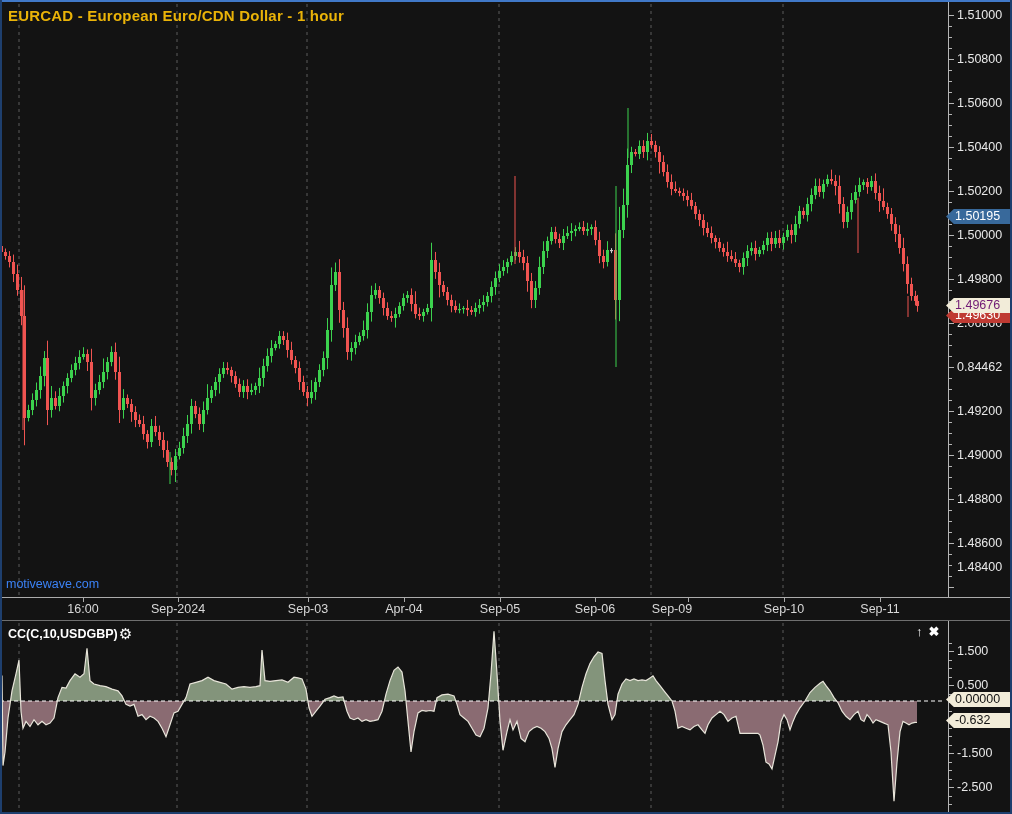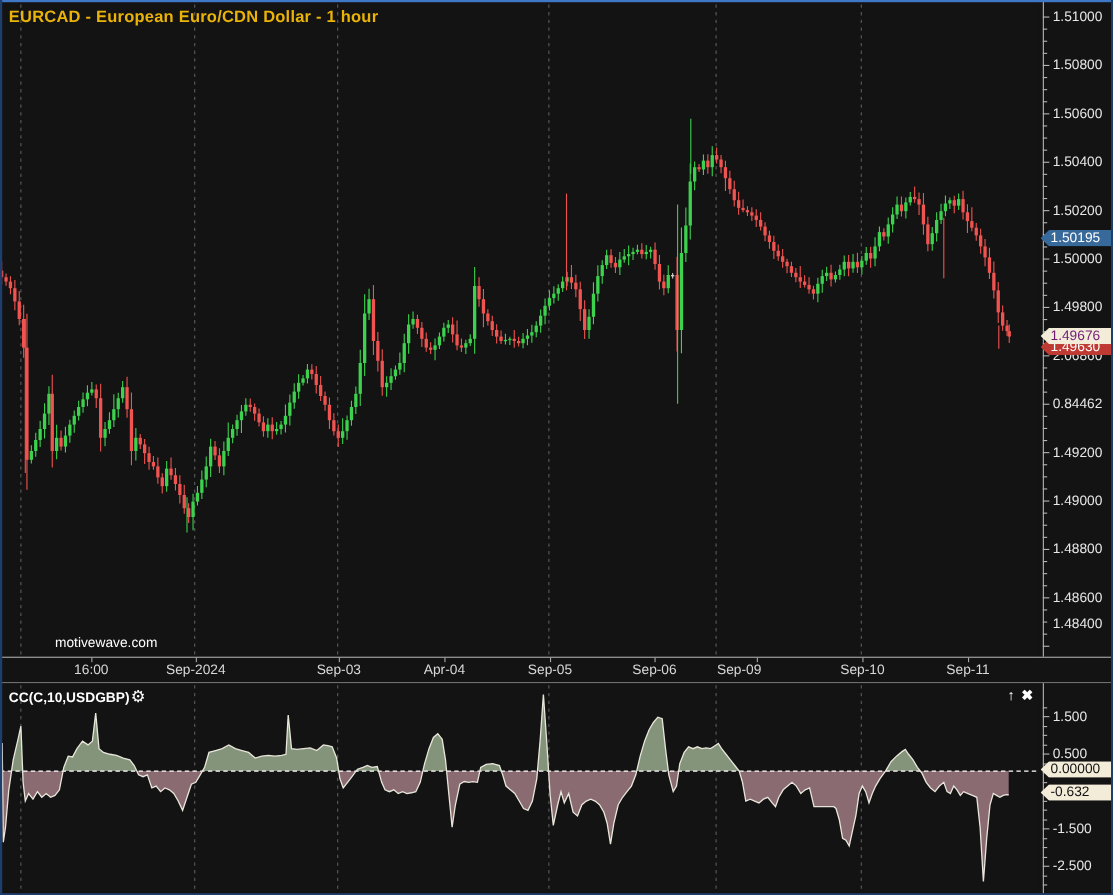--- a/index.html
+++ b/index.html
@@ -8,21 +8,21 @@
     font-family:"Liberation Sans",sans-serif;overflow:hidden;user-select:none;
   }
   .border-top{position:absolute;left:0;top:0;width:1012px;height:2px;background:#4078c8;z-index:40;}
   .border-left{position:absolute;left:0;top:0;width:2px;height:814px;background:#1e3f6e;z-index:40;}
   .border-right{position:absolute;right:0;top:0;width:2px;height:814px;background:#1e3f6e;z-index:40;}
   .border-bottom{position:absolute;left:0;bottom:0;width:1012px;height:2px;background:#1e3f6e;z-index:40;}
   .chart-title{
     position:absolute;left:8px;top:7px;color:#eab308;font-size:15px;font-weight:bold;z-index:10;
     letter-spacing:.2px;
   }
-  .watermark{position:absolute;left:6px;top:577px;color:#ffffff;font-size:12.5px;z-index:10;margin-left:44px;}
+  .watermark{position:absolute;left:6px;top:577px;color:#3b82f6;font-size:12.5px;z-index:10;}
   svg{position:absolute;display:block;}
   #main-svg{left:0;top:0;}
   #ind-svg{left:0;top:621px;}
   .sep1{position:absolute;left:0;top:597px;width:1012px;height:1px;background:#ababab;z-index:8;}
   .sep2{position:absolute;left:0;top:620px;width:1012px;height:1px;background:#6f6f6f;z-index:8;}
   .time-axis{position:absolute;left:0;top:598px;width:945px;height:22px;z-index:6;}
   .time-label{position:absolute;top:4px;transform:translateX(-50%);color:#d8d8d8;font-size:12.5px;white-space:nowrap;}
   .time-tick{position:absolute;top:0;width:1px;height:4px;background:#aaaaaa;}
   .axis{position:absolute;left:945px;width:67px;background:#131313;z-index:6;}
   #price-axis{top:0;height:597px;}

